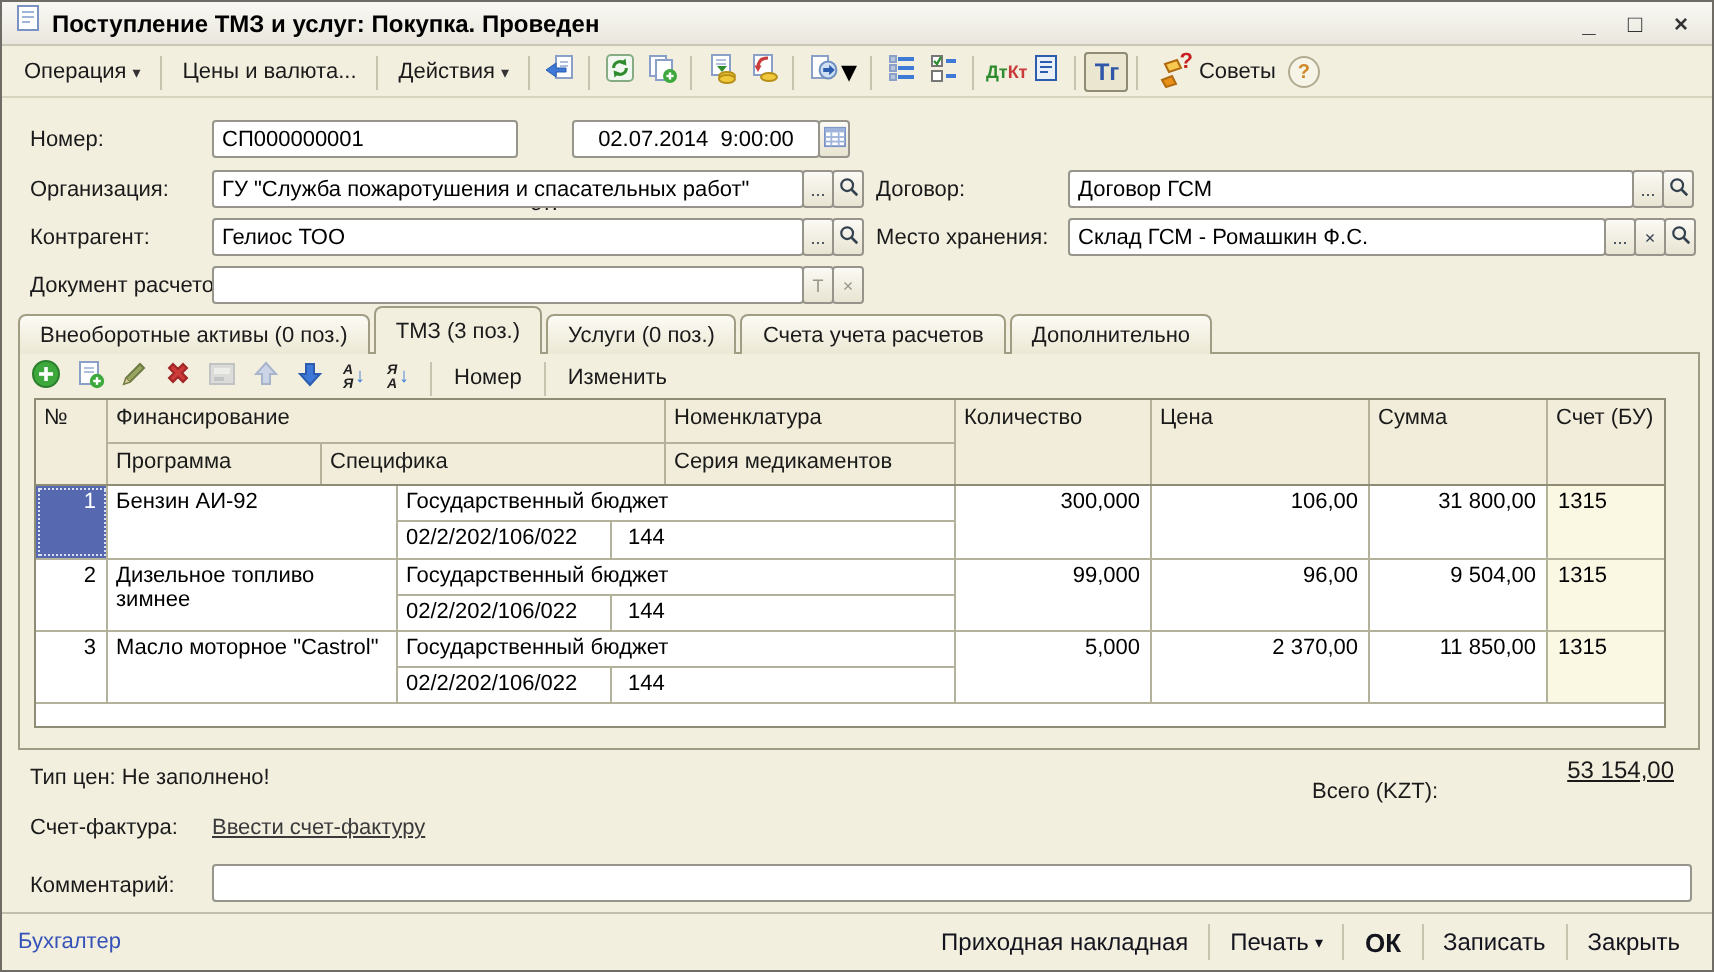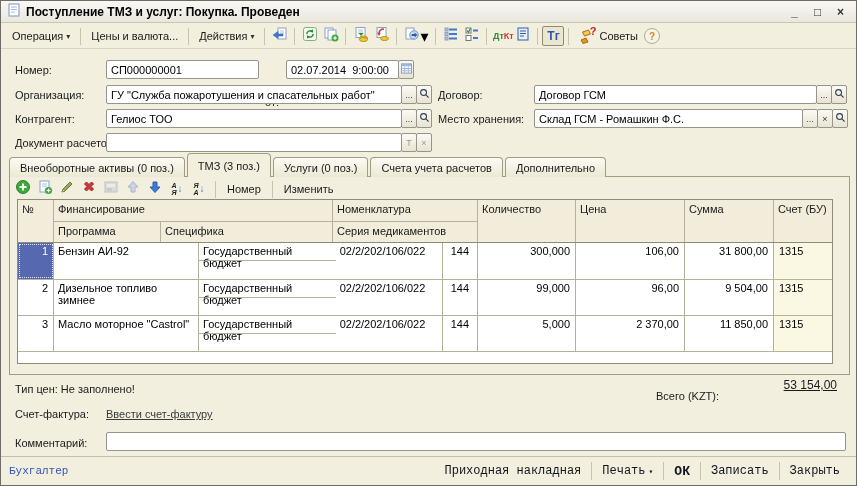--- a/index.html
+++ b/index.html
@@ -78,34 +78,34 @@
   .colstack{display:flex;flex-direction:column;}
   .h1{height:22px;border-bottom:1px solid #B5B29C;}
   .h2{height:20px;}
   .finrow{display:flex;height:20px;}
   .tallh{height:42px;}
   .trow{display:flex;border-bottom:1px solid #B5B29C;background:#fff;}
   .trow:last-of-type{border-bottom:1px solid #B5B29C;}
   .cell{padding:2px 4px;color:#000;}
   .numcell{text-align:right;padding:2px 5px 2px 4px;}
   .selcell{background:#5568B0;color:#fff;outline:1px dotted #DCE2F4;outline-offset:-2px;}
-  .finblock{display:flex;flex-direction:row;}
+  .finblock{display:flex;flex-direction:column;}
   .fintop{height:18px;padding:2px 4px;border-bottom:1px solid #B5B29C;}
   .finbot{display:flex;flex:1;}
   .finbot .prog{width:107px;flex:none;padding:2px 4px;border-right:1px solid #B5B29C;}
   .finbot .spec{flex:1;padding:2px 8px;}
   .rnum{text-align:right;padding:2px 5px;}
   .acct{background:#FAF7E3;padding:2px 5px;}
   .emptystrip{height:11px;background:#fff;}
 
   
   .link{text-decoration:underline;color:#3a3a3a;font-size:11px;cursor:pointer;}
   .bluelink{color:#3552B8;font-size:11px;}
   .footerbar{position:absolute;left:0;bottom:0;right:0;height:27px;border-top:1px solid #C2BFAC;
-    background:#F2EFDF;display:flex;align-items:center;padding:14px 8px;font-family:Liberation Mono, monospace;}
+    background:#F2EFDF;display:flex;align-items:center;padding:14px 8px;}
   .fbtn{font-size:12px;color:#14141e;padding:3px 8px;display:flex;align-items:center;gap:3px;white-space:nowrap;}
   .fbtn.ok{font-weight:bold;font-size:13px;}
   .fsep{width:1px;height:18px;background:#C6C3AF;margin:0 2px;flex:none;}
   .spacer{flex:1;}
 </style>
 </head>
 <body>
 
 <div id="window">
 
@@ -246,21 +246,21 @@
     </span>
     <span class="helpbtn">?</span>
   </div>
 
   <span class="flabel" style="left:14px;top:63px;">Номер:</span>
   <div class="fgroup" style="left:105px;top:59px;">
     <input class="finput" style="width: 153px;" value="СП000000001">
   </div>
   <span class="flabel" style="left:264px;top:63px;margin-top:32px;">от:</span>
   <div class="fgroup" style="left:285px;top:59px;">
-    <input class="finput" style="width: 113px;" value="02.07.2014  9:00:00">
+    <input class="finput" style="width: 124px; text-align: center;" value="02.07.2014  9:00:00">
     <span class="fieldbtn">
         <span><svg viewBox="0 0 12 12" width="11" height="11">
             <rect x="0.5" y="1" width="11" height="10" fill="#fff" stroke="#7A93C4"></rect>
             <rect x="0.5" y="1" width="11" height="2.5" fill="#9FB4DA"></rect>
             <line x1="4" y1="3.5" x2="4" y2="11" stroke="#9FB4DA"></line>
             <line x1="8" y1="3.5" x2="8" y2="11" stroke="#9FB4DA"></line>
             <line x1="0.5" y1="6" x2="11.5" y2="6" stroke="#9FB4DA"></line>
             <line x1="0.5" y1="8.5" x2="11.5" y2="8.5" stroke="#9FB4DA"></line>
           </svg></span>
       </span>

